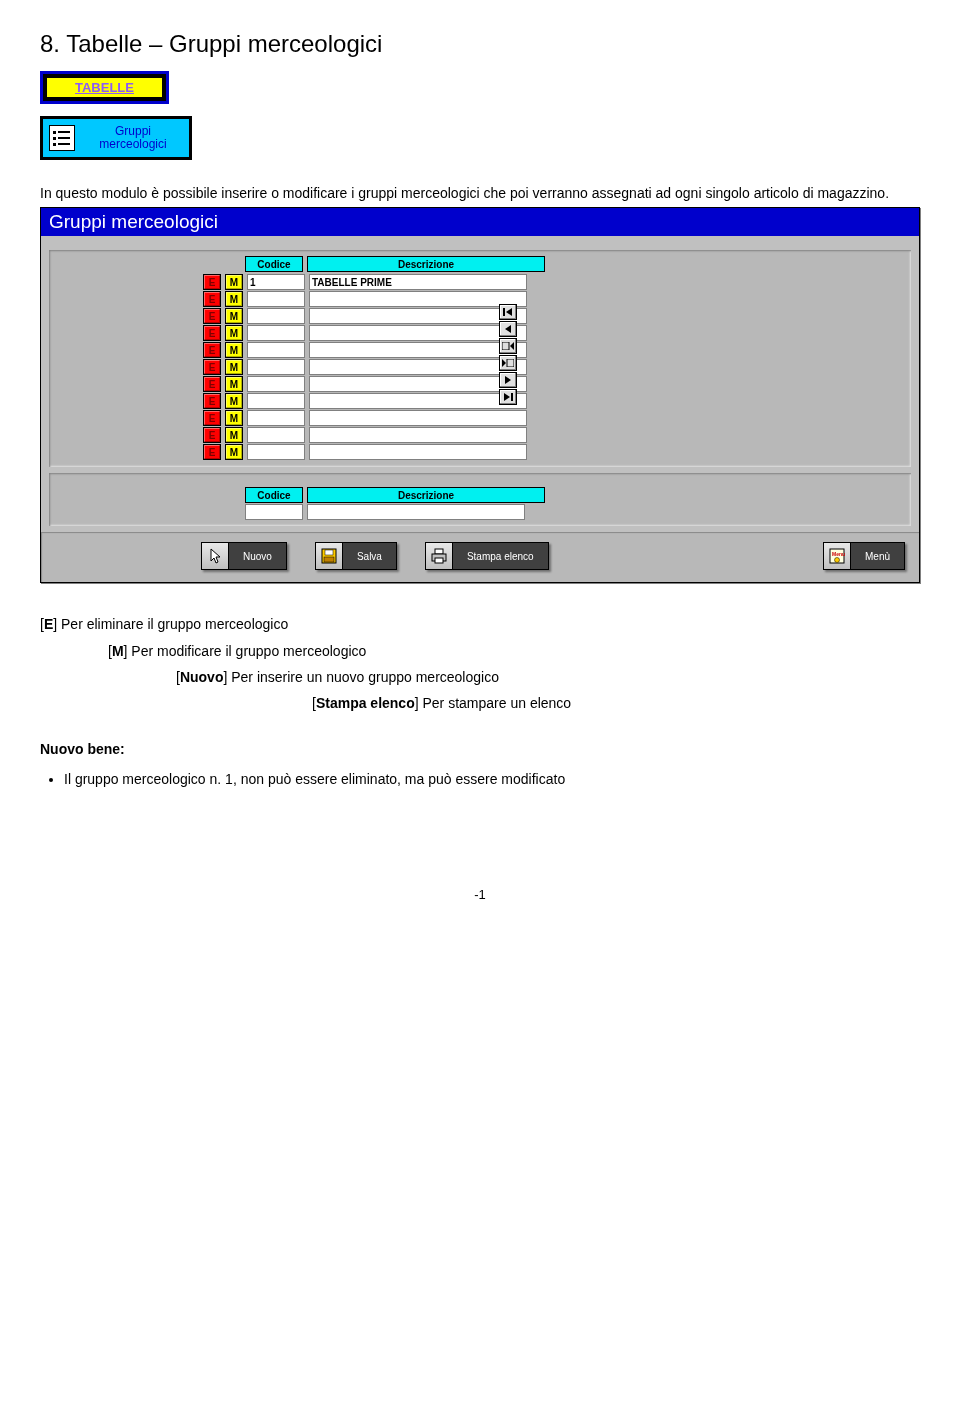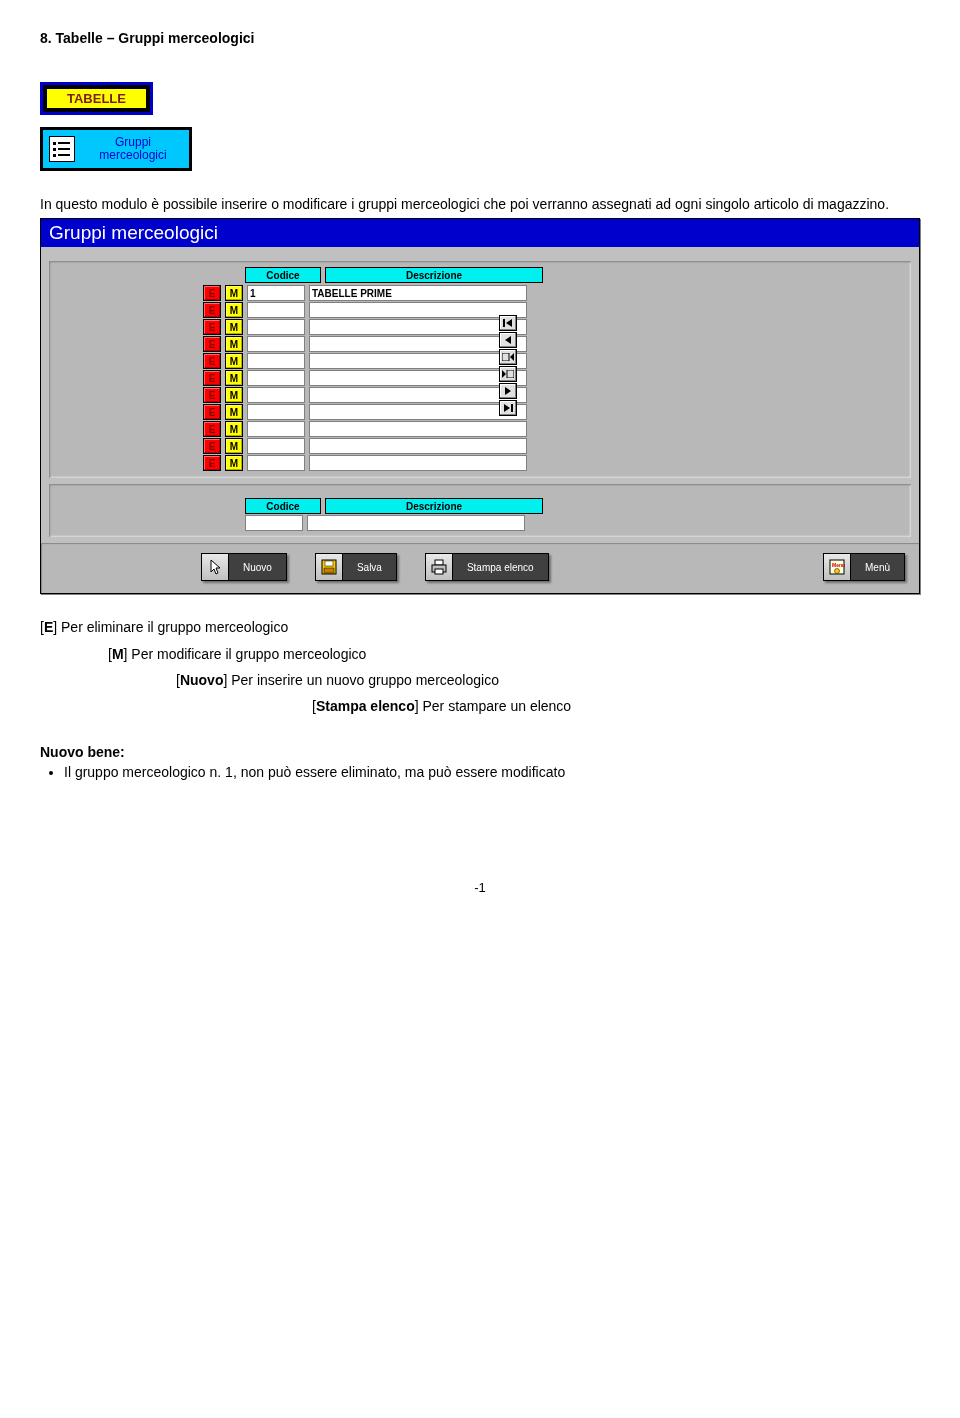--- a/index.html
+++ b/index.html
@@ -4,36 +4,37 @@
 <style>
   * { box-sizing: border-box; margin: 0; padding: 0; }
   body {
     font-family: Arial, Helvetica, sans-serif;
     font-size: 14px;
     background: #fff;
     padding: 30px 40px;
     color: #000;
     width: 960px;
   }
-  h2 { font-size: 14px; font-weight: bold; margin-bottom: 36px; }
+  h2 { font-size: 24px; font-weight: normal; margin-bottom: 13px; }
 
   .badge-tabelle {
     display: inline-block;
     border: 3px solid #0000cc;
     padding: 4px;
     background: #000;
     margin-bottom: 12px;
   }
   .badge-tabelle-inner {
     background: #ffff00;
-    color: #7f1d1d;
+    color: #8b5cf6;
     font-weight: bold;
     font-size: 13px;
-    padding: 2px 20px;
-    font-family: Arial, sans-serif;
+    padding: 2px 28px;
+    font-family: Arial, sans-serif;
+    text-decoration: underline;
   }
 
   .badge-gruppi {
     display: inline-block;
     border: 3px solid #000;
     background: #00c8ff;
     padding: 6px;
   }
   .badge-gruppi-row { display: flex; align-items: center; gap: 8px; }
   .list-icon {
@@ -87,22 +88,22 @@
   .col-header {
     background: #00f0f0;
     border: 1px solid #000;
     font-size: 10px;
     font-weight: bold;
     text-align: center;
     font-family: Arial, sans-serif;
     display:flex; align-items:center; justify-content:center;
     height: 16px;
   }
-  .col-header.codice { width: 76px; }
-  .col-header.descr { width: 218px; }
+  .col-header.codice { width: 58px; }
+  .col-header.descr { width: 238px; }
 
   .data-rows { margin-left: 148px; }
   .data-row { display: flex; gap: 4px; margin-bottom: 1px; align-items:center; }
   .btn-e, .btn-m {
     width: 18px; height: 16px;
     border: 1px solid #000;
     font-size: 10px; font-weight: bold;
     display:flex; align-items:center; justify-content:center;
     color: #000;
     font-family: Arial, sans-serif;
@@ -177,31 +178,31 @@
     border-left:none;
     background:#404040;
     color:#fff;
     font-size:10px;
     padding: 0 14px;
     display:flex; align-items:center;
     font-family: Arial, sans-serif;
   }
   .spacer { flex: 1; }
 
-  .legend { margin-top: 22px; line-height: 1.6; }
+  .legend { margin-top: 30px; line-height: 1.6; }
   .legend p { margin-bottom: 4px; }
   .indent-1 { margin-left: 68px; }
   .indent-2 { margin-left: 136px; }
   .indent-3 { margin-left: 204px; }
   .indent-4 { margin-left: 272px; }
   .bold { font-weight: bold; }
 
   .nb { margin-top: 26px; }
   .nb-title { font-weight: bold; }
-  .nb-list { list-style: disc; margin-left: 24px; margin-top: 4px; }
+  .nb-list { list-style: disc; margin-left: 24px; margin-top: 14px; }
 
   .page-num { text-align: center; margin-top: 100px; font-size: 13px; }
 </style>
 </head>
 <body>
 
 
 
 <h2>8. Tabelle – Gruppi merceologici</h2>
 

